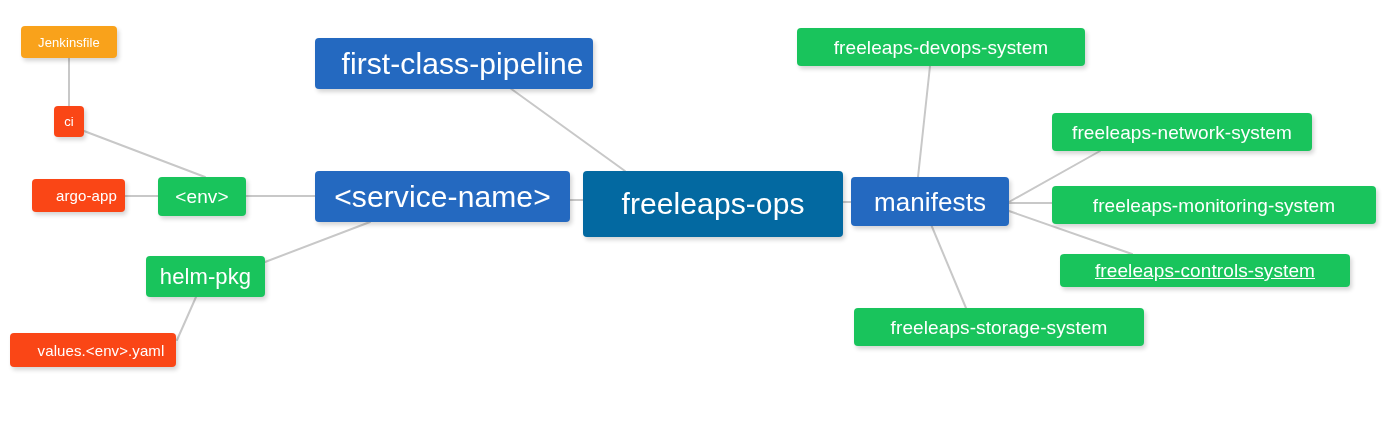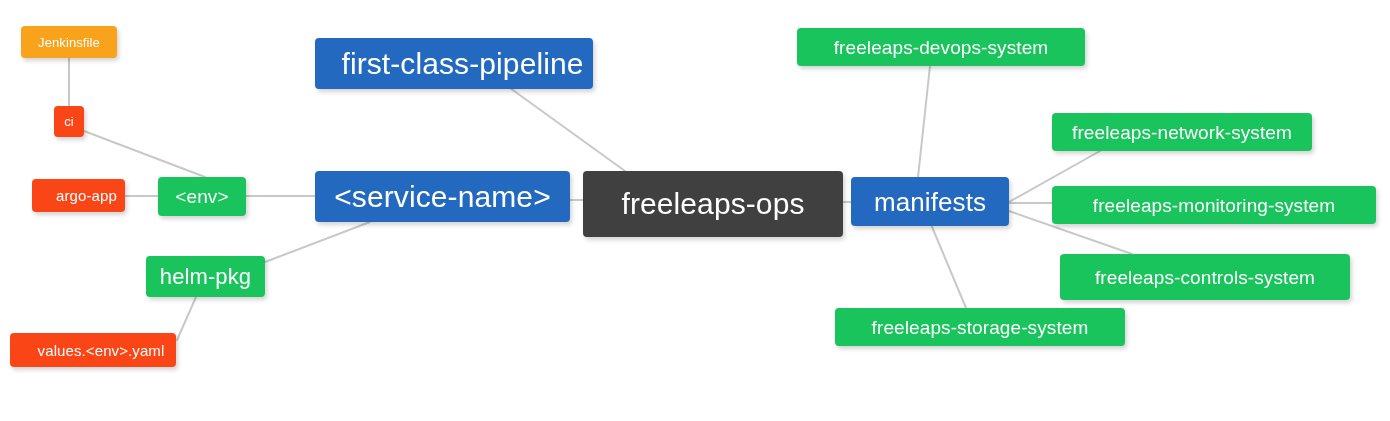--- a/index.html
+++ b/index.html
@@ -37,21 +37,21 @@
     white-space: nowrap;
     border-radius: 4px;
     box-shadow: 2px 3px 4px rgba(0,0,0,0.17);
     line-height: 1;
     letter-spacing: 0.1px;
   }
   .n-orange { background: #f9a21b; }
   .n-red    { background: #fa4616; }
   .n-green  { background: #19c45c; }
   .n-blue   { background: #2469c0; }
-  .n-dark   { background: #404040; }
+  .n-dark   { background: #0369a1; }
 
   .sz-xs  { font-size: 13px; }
   .sz-sm  { font-size: 15px; padding-left: 16px; }
   .sz-md  { font-size: 19px; }
   .sz-lg  { font-size: 22px; }
   .sz-xl  { font-size: 26px; }
   .sz-xxl { font-size: 30px; }
 </style>
 </head>
 <body>
@@ -106,20 +106,20 @@
       </div>
       <div class="node n-green sz-md" style="left: 797px; top: 28px; width: 288px; height: 38px;">
         <span>freeleaps-devops-system</span>
       </div>
       <div class="node n-green sz-md" style="left: 1052px; top: 113px; width: 260px; height: 38px;">
         <span>freeleaps-network-system</span>
       </div>
       <div class="node n-green sz-md" style="left: 1052px; top: 186px; width: 324px; height: 38px;">
         <span>freeleaps-monitoring-system</span>
       </div>
-      <div class="node n-green sz-md" style="left: 1060px; top: 254px; width: 290px; height: 46px;">
+      <div class="node n-green sz-md" style="left: 1060px; top: 254px; width: 290px; height: 33px; text-decoration: underline;">
         <span>freeleaps-controls-system</span>
       </div>
-      <div class="node n-green sz-md" style="left: 835px; top: 308px; width: 290px; height: 38px;">
+      <div class="node n-green sz-md" style="left: 854px; top: 308px; width: 290px; height: 38px;">
         <span>freeleaps-storage-system</span>
       </div>
     </div>
 </div>
 
 </body></html>

